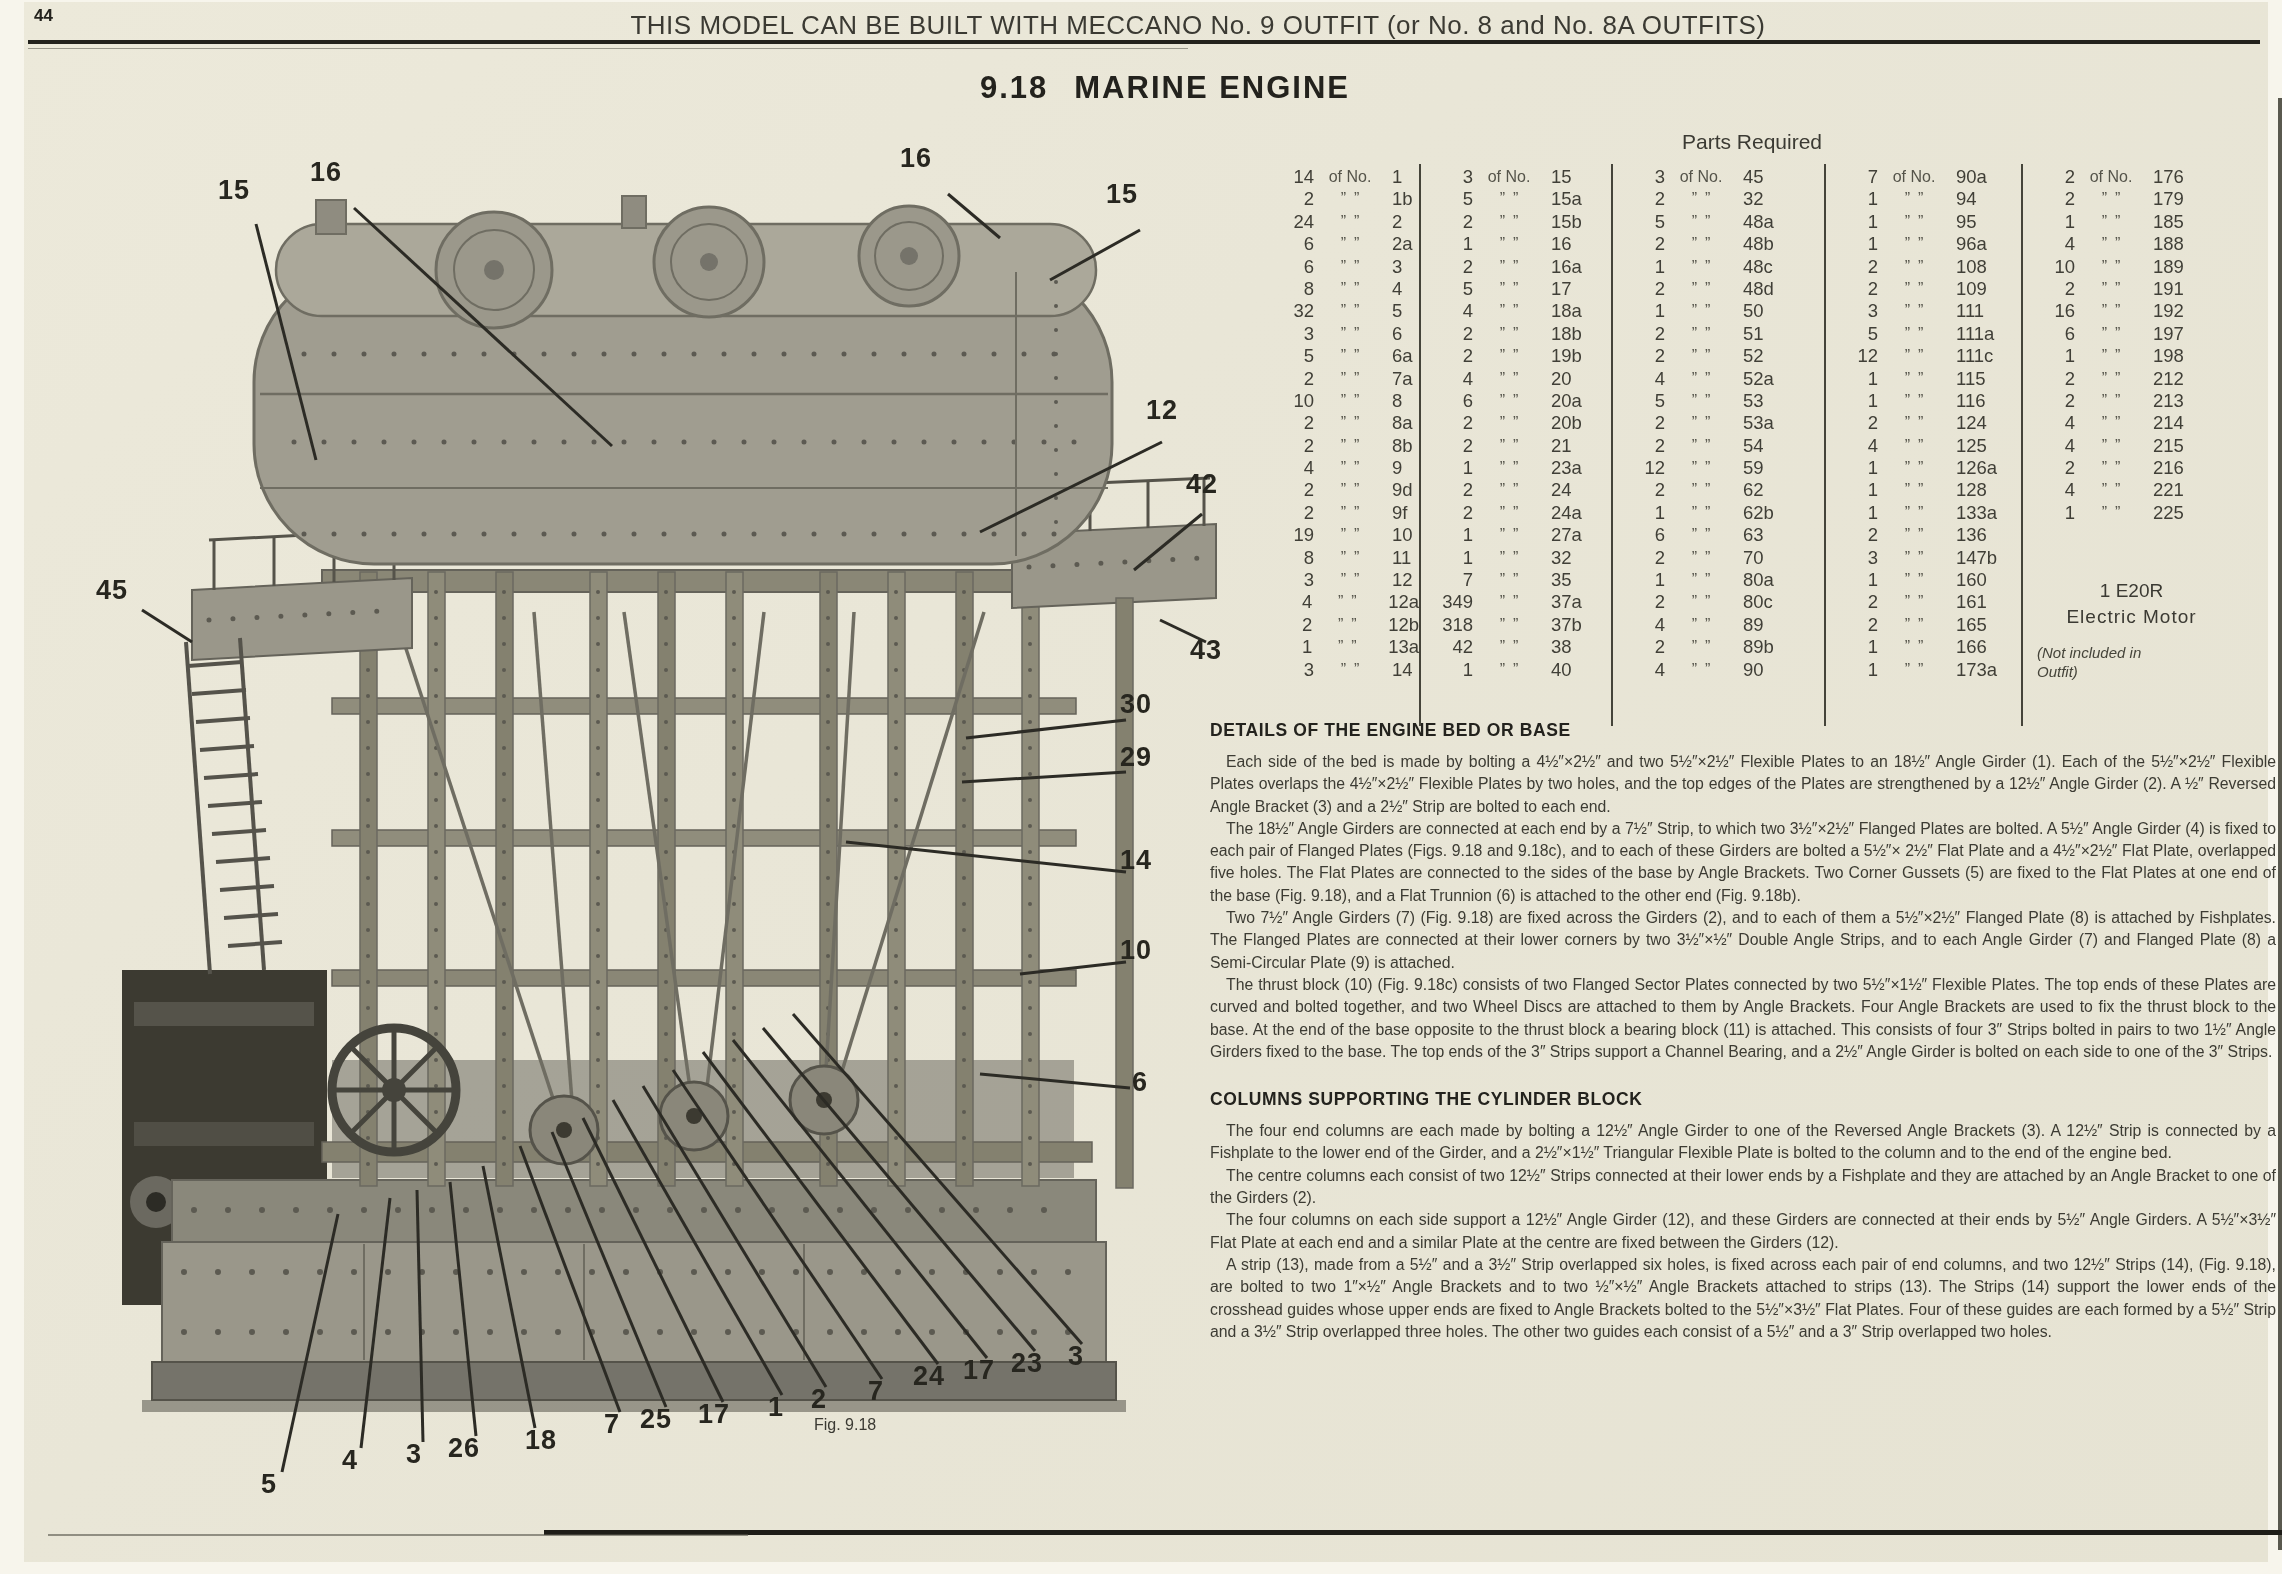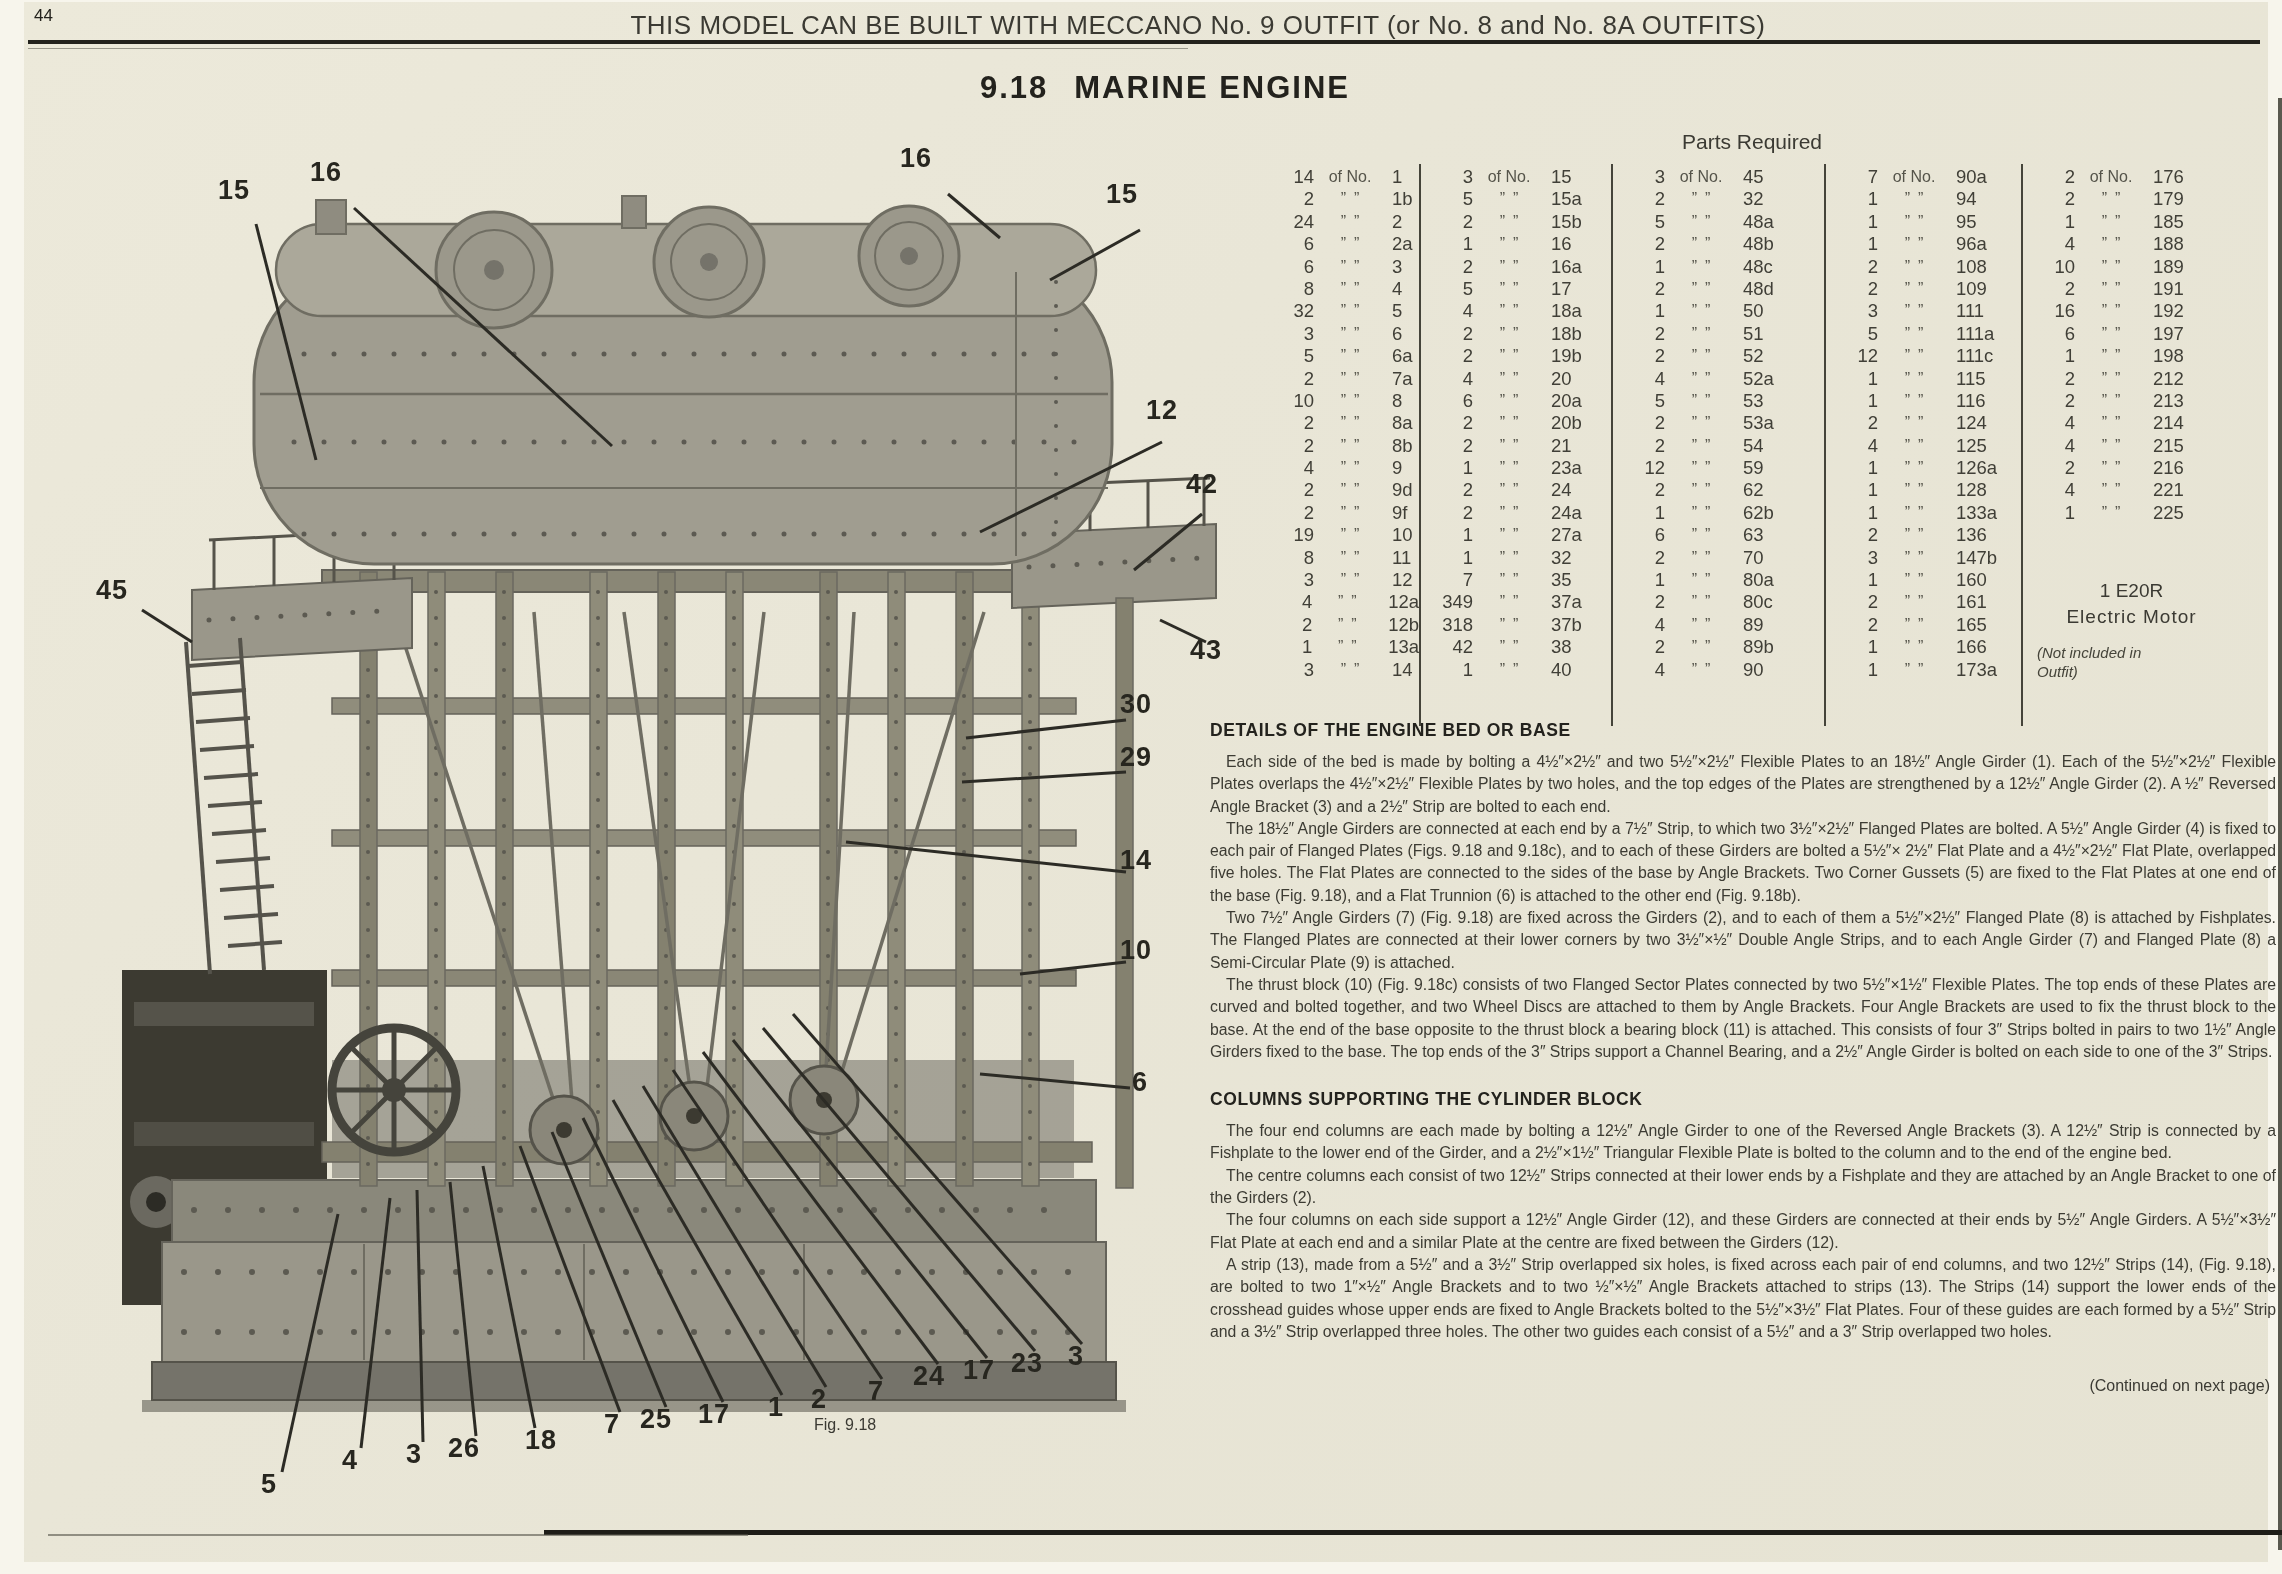--- a/index.html
+++ b/index.html
@@ -1,21 +1,21 @@
 <!DOCTYPE html>
 <html><head>
 <meta charset="utf-8">
 <style>
   html,body{margin:0;padding:0;}
   body{width:2282px;height:1574px;background:#f7f5ec;overflow:hidden;
        font-family:"Liberation Sans",sans-serif;color:#32312c;position:relative;}
   #page{position:absolute;left:24px;top:2px;width:2244px;height:1560px;
         background:linear-gradient(135deg,#ece9da 0%,#e9e6d7 40%,#e6e3d3 100%);}
   
-  #page-num{position:absolute;left:10px;top:4px;font-size:17px;font-weight:normal;color:#23221d;}
+  #page-num{position:absolute;left:10px;top:4px;font-size:17px;font-weight:bold;color:#23221d;}
   #top-header{position:absolute;left:8px;top:8px;width:100%;text-align:center;
               font-size:26px;letter-spacing:.5px;color:#3b3a33;margin-left:44px;}
   #top-rule{position:absolute;left:4px;top:38px;width:2232px;height:4px;background:#23221c;}
   #top-rule2{position:absolute;left:4px;top:46px;width:1160px;height:1px;background:#4a4940;opacity:.5;}
   
   #title{position:absolute;left:0;top:68px;width:2282px;text-align:center;
          font-size:31px;font-weight:bold;letter-spacing:2px;color:#23221d;}
   #title .gap{display:inline-block;width:26px;}
   
   #figure{position:absolute;left:40px;top:140px;width:1180px;height:1400px;}
@@ -854,19 +854,18 @@
     </div>
     <div class="sec2">
       <h3>COLUMNS SUPPORTING THE CYLINDER BLOCK</h3>
       <div class="paras">
           <p>The four end columns are each made by bolting a 12½″ Angle Girder to one of the Reversed Angle Brackets (3). A 12½″ Strip is connected by a Fishplate to the lower end of the Girder, and a 2½″×1½″ Triangular Flexible Plate is bolted to the column and to the end of the engine bed.</p>
           <p>The centre columns each consist of two 12½″ Strips connected at their lower ends by a Fishplate and they are attached by an Angle Bracket to one of the Girders (2).</p>
           <p>The four columns on each side support a 12½″ Angle Girder (12), and these Girders are connected at their ends by 5½″ Angle Girders. A 5½″×3½″ Flat Plate at each end and a similar Plate at the centre are fixed between the Girders (12).</p>
           <p>A strip (13), made from a 5½″ and a 3½″ Strip overlapped six holes, is fixed across each pair of end columns, and two 12½″ Strips (14), (Fig. 9.18), are bolted to two 1″×½″ Angle Brackets and to two ½″×½″ Angle Brackets attached to strips (13). The Strips (14) support the lower ends of the crosshead guides whose upper ends are fixed to Angle Brackets bolted to the 5½″×3½″ Flat Plates. Four of these guides are each formed by a 5½″ Strip and a 3½″ Strip overlapped three holes. The other two guides each consist of a 5½″ and a 3″ Strip overlapped two holes.</p>
         </div>
     </div>
-    <div id="continued">(Continued on next page)</div>
   </div>
 
   <div id="edge-right"></div>
   <div id="edge-bottom"></div>
   <div id="edge-bottom2"></div>
 </div>
 
 </body></html>

